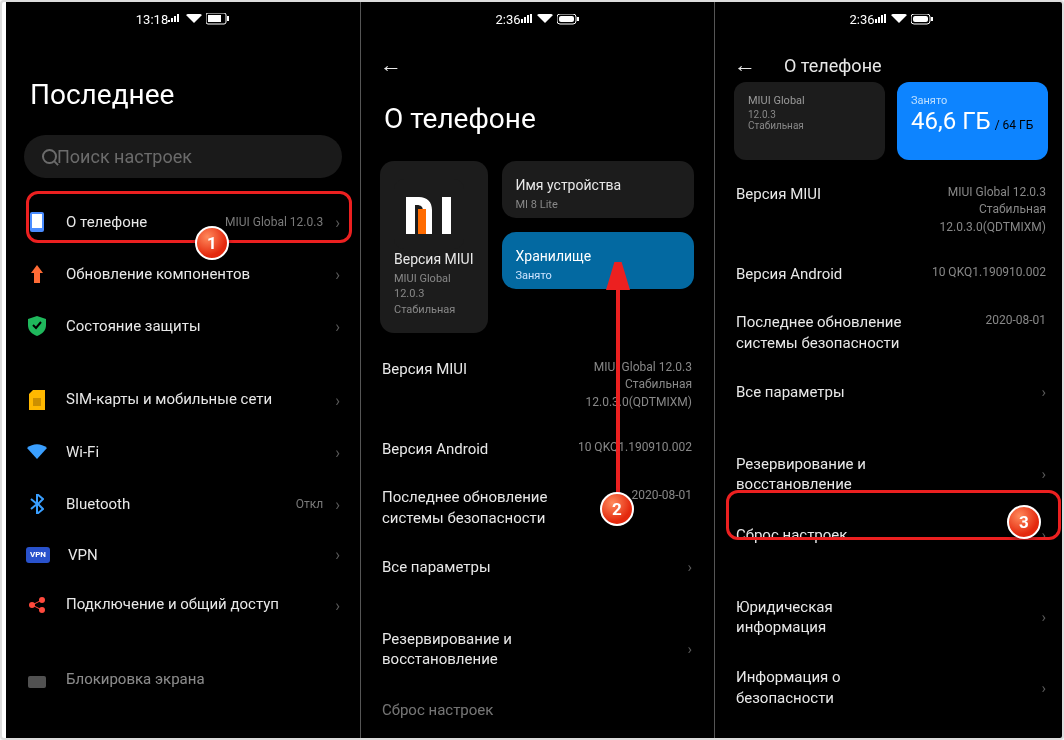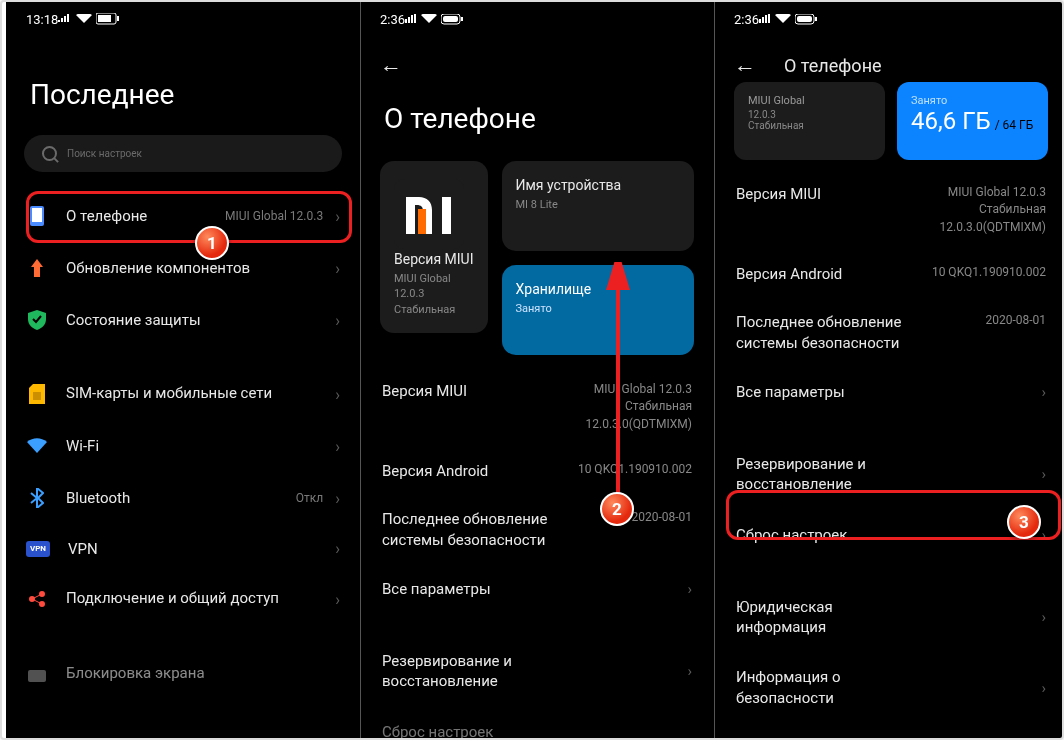--- a/index.html
+++ b/index.html
@@ -2,24 +2,24 @@
 <html><head>
 <meta charset="utf-8">
 <style>
 *{margin:0;padding:0;box-sizing:border-box;font-family:-apple-system,BlinkMacSystemFont,"Segoe UI",Roboto,sans-serif}
 body{background:#f5f5f5;width:1064px;height:740px;overflow:hidden;position:relative}
 .canvas{position:absolute;top:0;left:0;width:1064px;height:740px;background:#fff;border:2px solid #ddd;border-radius:4px;overflow:hidden}
 .phone{position:absolute;top:0;width:354px;height:740px;background:#000;color:#fff;overflow:hidden}
 .phone1{left:4px}.phone2{left:358px}.phone3{left:712px}
 .sep{position:absolute;top:0;width:1px;height:740px;background:#555}
 .sep1{left:358px}.sep2{left:712px}
-.status-bar{display:flex;justify-content:flex-start;align-items:center;padding:16px 20px;font-size:13px;height:34px}
+.status-bar{display:flex;justify-content:center;align-items:center;padding:16px 20px;font-size:13px;height:34px}
 .status-right{display:flex;align-items:center;gap:4px}
 .title-big{font-size:28px;font-weight:400;padding:42px 24px 18px}
-.search-box{margin:6px 18px 18px;background:#1a1a1a;border-radius:26px;padding:11px 18px;display:flex;align-items:center;gap:10px;color:#6b6b6b;font-size:10px}
+.search-box{margin:6px 18px 18px;background:#1a1a1a;border-radius:26px;padding:11px 18px;display:flex;align-items:center;color:#6b6b6b;font-size:18px}
 .search-icon{width:15px;height:15px;border:2px solid #6b6b6b;border-radius:50%;position:relative}
 .search-icon::after{content:"";position:absolute;width:6px;height:2px;background:#6b6b6b;transform:rotate(45deg);bottom:-2px;right:-4px}
 .row{display:flex;align-items:center;padding:15px 20px;position:relative}
 .row-icon{width:22px;height:22px;margin-right:18px;display:flex;align-items:center;justify-content:center;border-radius:4px}
 .row-label{flex:1;font-size:15px;color:#e8e8e8}
 .row-value{font-size:12px;color:#7a7a7a;margin-right:12px}
 .chev{color:#5a5a5a;font-size:16px}
 .spacer{height:22px}
 .hl{position:absolute;border:3px solid #ec2020;border-radius:12px;pointer-events:none;z-index:5}
 .hl1{left:24px;top:189px;width:326px;height:52px}
@@ -30,21 +30,21 @@
 .badge3{left:1005px;top:503px}
 .arrow{position:absolute;z-index:8;pointer-events:none}
 .arrow2{left:601px;top:260px}
 .back-row{display:flex;align-items:center;padding:16px 20px 4px;gap:28px}
 .back-arrow{font-size:22px;color:#e8e8e8}
 .hdr-title{font-size:18px;color:#e8e8e8}
 .cards{display:flex;gap:14px;padding:12px 20px}
 .card-col{display:flex;flex-direction:column;gap:14px;flex:1}
 .card{background:#1c1c1c;border-radius:14px;padding:16px 14px;position:relative}
 .card-tall{height:172px;display:flex;flex-direction:column;justify-content:flex-end}
-.card-sm{height:90px}
+.card-sm{height:57px}
 .card-blue{background:#0369a1}
 .card-title{font-size:14px;color:#e8e8e8;margin-bottom:4px}
 .card-sub{font-size:11px;color:#888;line-height:1.4}
 .card-blue .card-title{color:#fff}
 .card-blue .card-sub{color:#cde4ff}
 .miui-logo{position:absolute;top:18px;left:14px;width:70px;height:70px}
 .info-row{display:flex;justify-content:space-between;align-items:flex-start;padding:14px 22px}
 .info-label{font-size:15px;color:#e8e8e8;max-width:180px;line-height:1.35}
 .info-value{font-size:12px;color:#888;text-align:right;line-height:1.45}
 .info-chev{color:#5a5a5a;font-size:15px;margin-left:10px}

